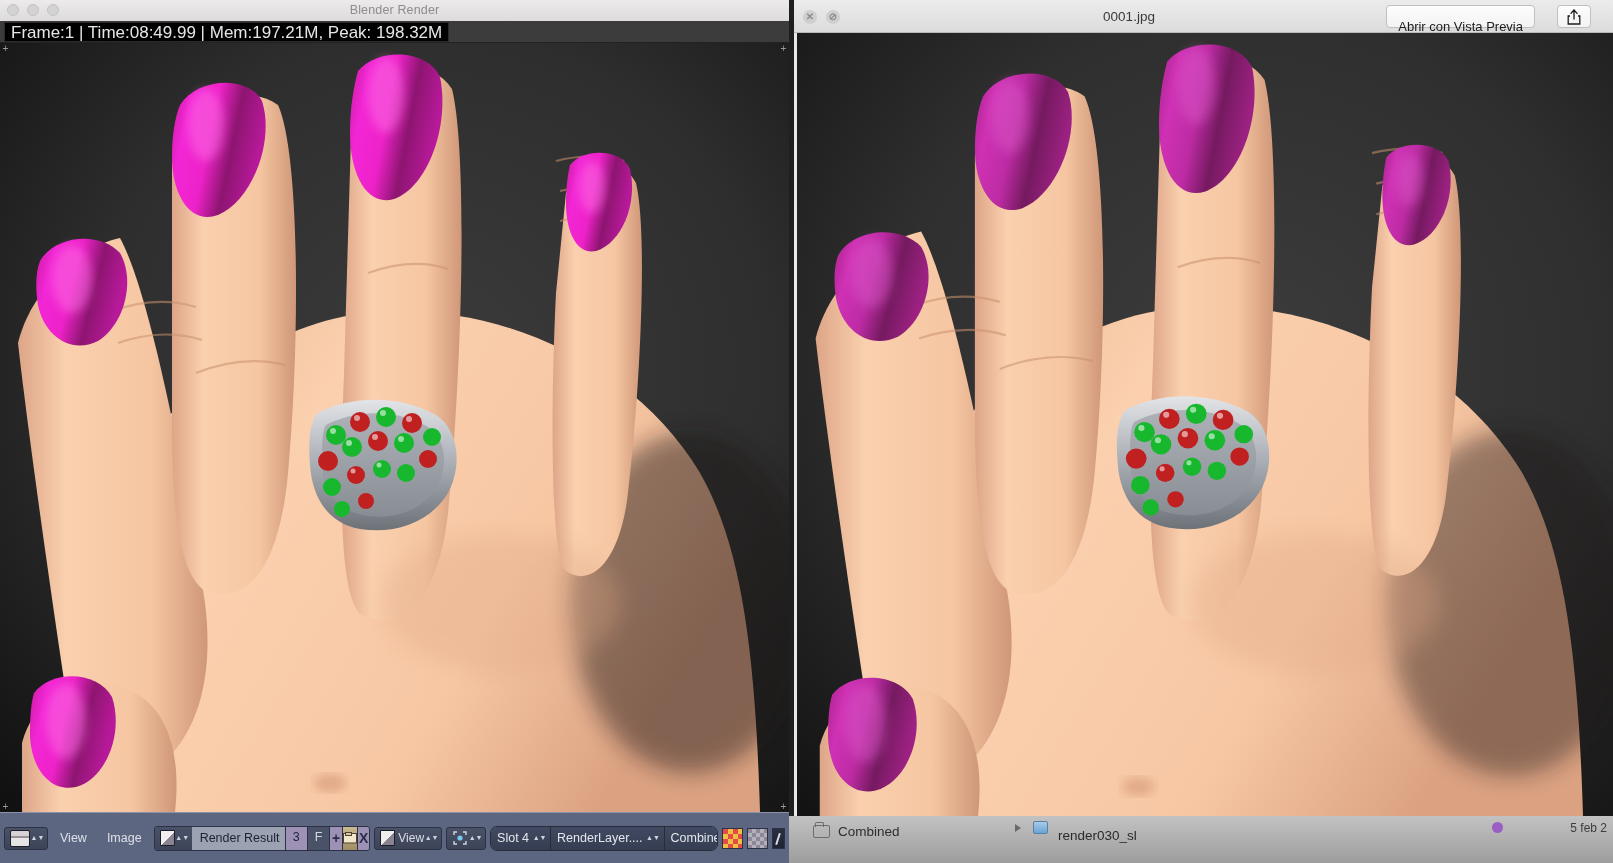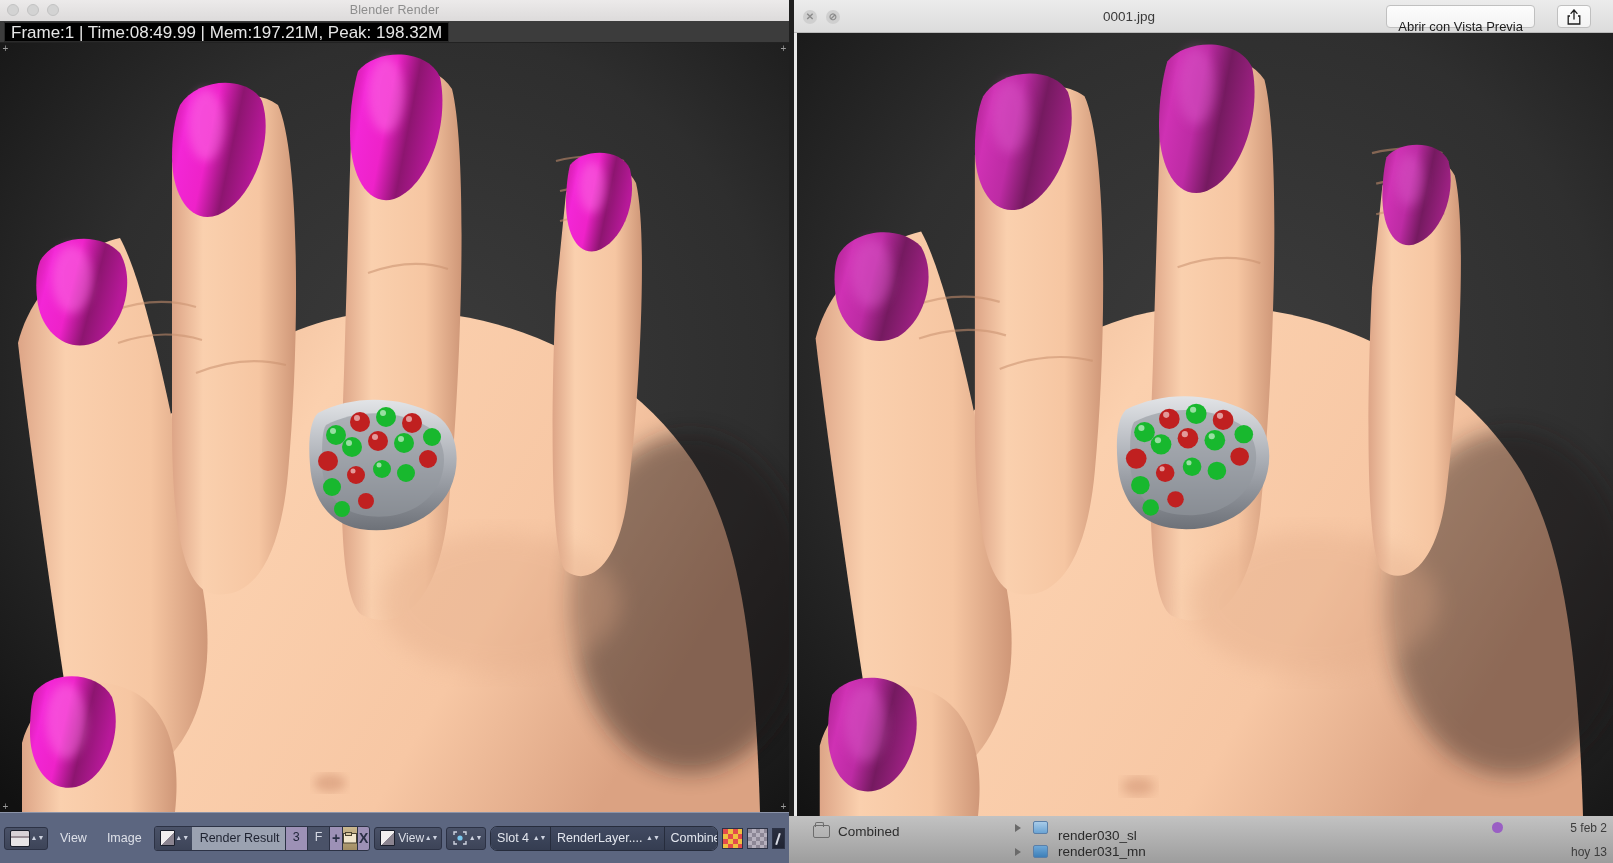--- a/index.html
+++ b/index.html
@@ -597,21 +597,15 @@
     </div>
 
     <div class="fd-row r1">
       <span style="margin-left:226px;" class="fd-tri"></span>
       <span class="fd-fileicon" style="margin-left:12px;background:linear-gradient(to bottom,#a8cbe8,#6ba4d4);"></span>
       <span style="margin-left:10px;margin-top:16px;">render030_sl</span>
       <span class="fd-disc" style="background:#9a5fc4;"></span>
       <span class="fd-date">5 feb 2</span>
     </div>
 
-    <div class="fd-row r2">
-      <span style="margin-left:226px;" class="fd-tri"></span>
-      <span class="fd-fileicon" style="margin-left:12px;background:linear-gradient(to bottom,#6ea8d8,#3d7fb8);"></span>
-      <span style="margin-left:10px;">render031_mn</span>
-      <span class="fd-date">hoy 13</span>
-    </div>
   </div>
 
 </div>
 
 </body></html>

